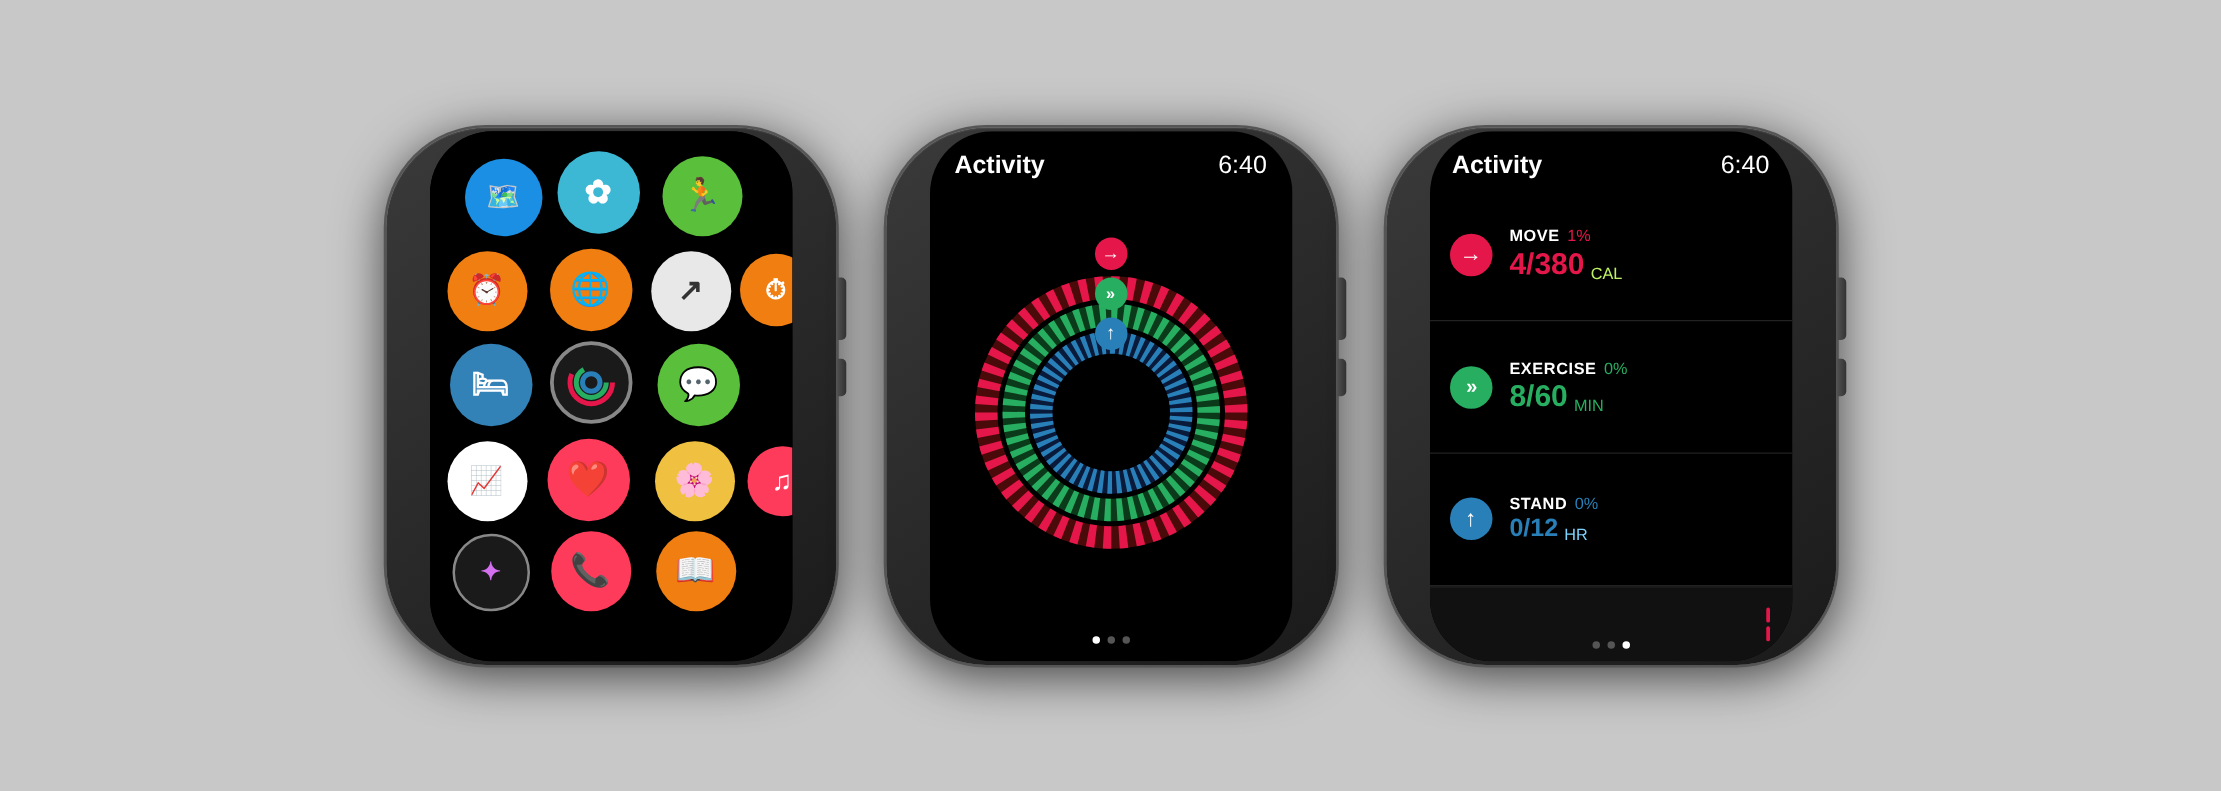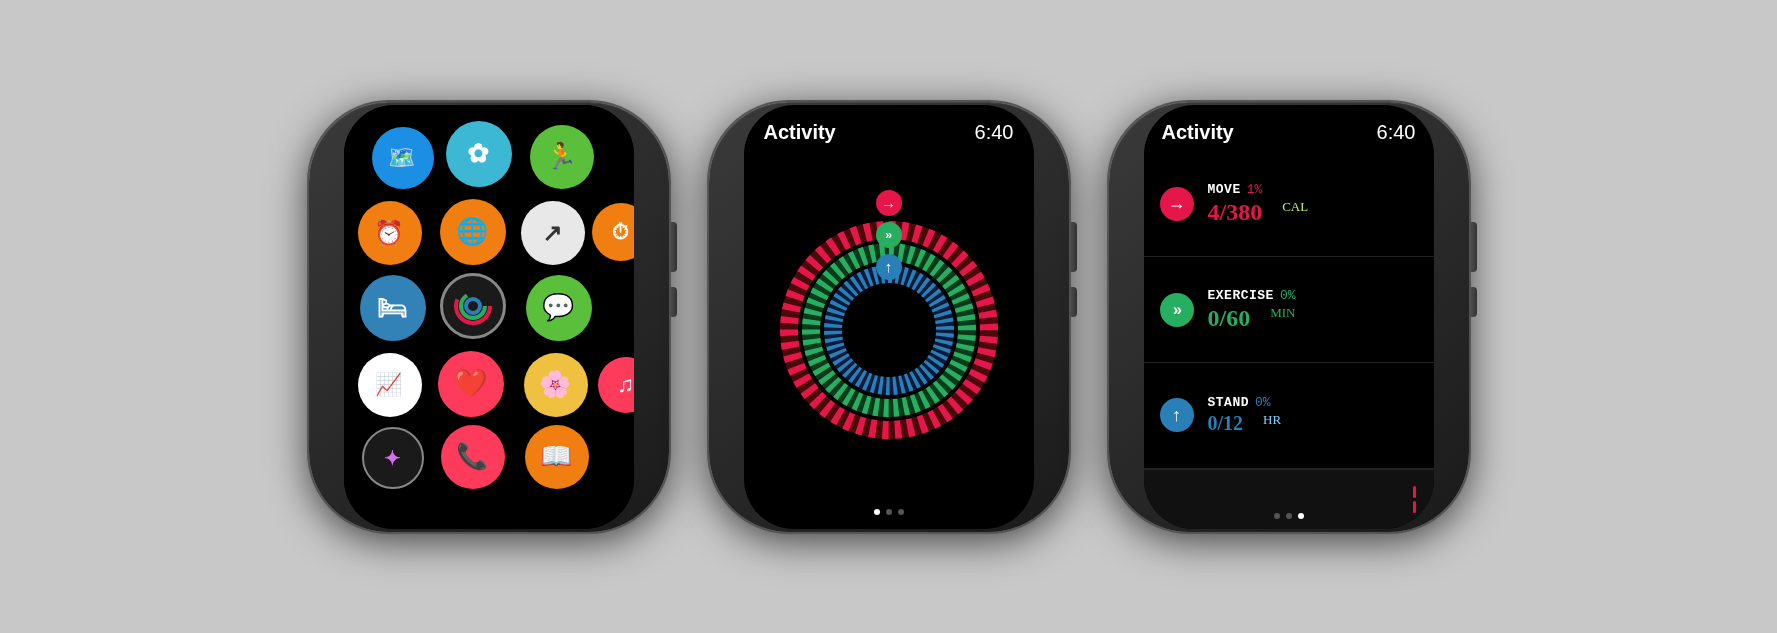--- a/index.html
+++ b/index.html
@@ -227,27 +227,25 @@
       font-weight: 700;
     }
     .row-unit {
       font-size: 13px;
       font-weight: 500;
     }
     .row-label-line {
       display: flex;
       align-items: center;
       gap: 6px;
-      font-family: Liberation Mono, monospace;
     }
     .row-value-line {
       display: flex;
-      align-items: flex-start;
-      gap: 20px;
-      font-family: Liberation Serif, serif;
+      align-items: flex-end;
+      gap: 5px;
     }
     .bottom-bar {
       height: 60px;
       background: #111;
       border-top: 1px solid #222;
       display: flex;
       align-items: center;
       justify-content: flex-end;
       padding: 0 18px;
       position: relative;
@@ -390,21 +388,21 @@
           </div>
 
           <div class="activity-row" style="border-bottom:1px solid #222;">
             <div class="row-icon-circle" style="background:#27ae60; font-size:16px; letter-spacing:-2px;">»</div>
             <div class="row-content">
               <div class="row-label-line">
                 <span class="row-label">EXERCISE</span>
                 <span class="row-pct" style="color:#27ae60;">0%</span>
               </div>
               <div class="row-value-line">
-                <span class="row-value" style="color:#27ae60; font-size:24px;">0/60</span>
+                <span class="row-value" style="color:#27ae60; font-size:24px;">8/60</span>
                 <span class="row-unit" style="color:#27ae60;">MIN</span>
               </div>
             </div>
           </div>
 
           <div class="activity-row" style="border-bottom:1px solid #222;">
             <div class="row-icon-circle" style="background:#2980b9; font-size:18px;">↑</div>
             <div class="row-content">
               <div class="row-label-line">
                 <span class="row-label">STAND</span>

